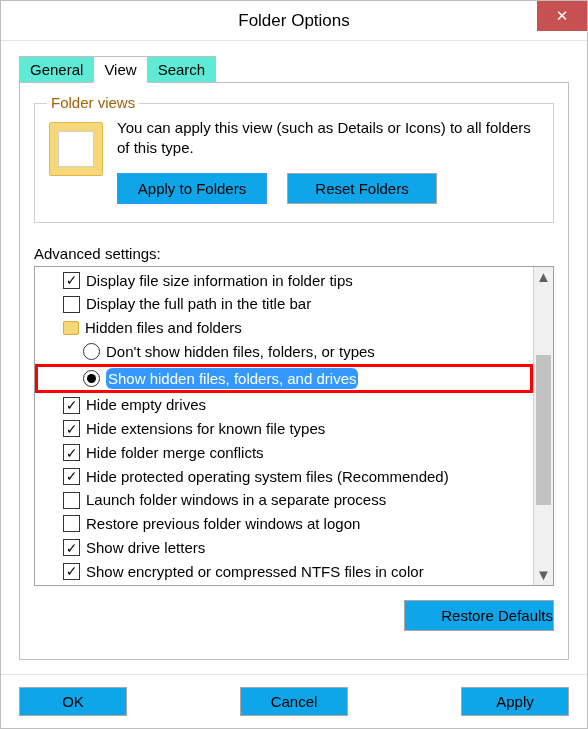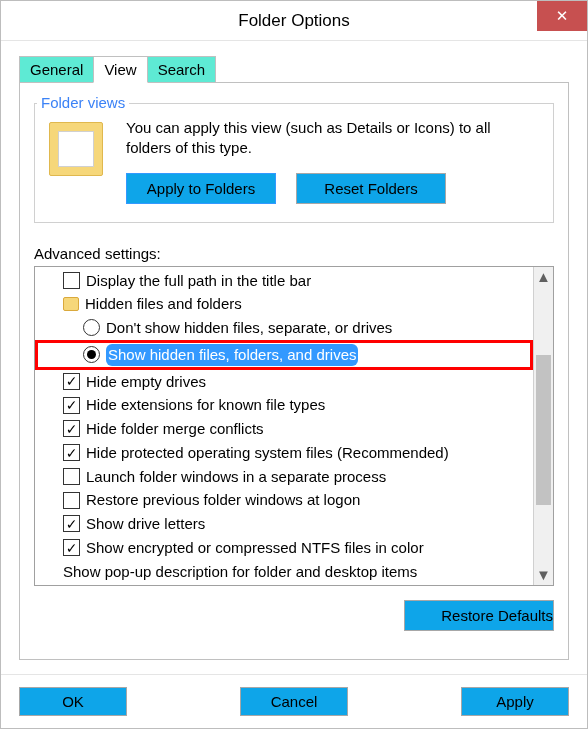--- a/index.html
+++ b/index.html
@@ -50,24 +50,24 @@
     padding: 14px;
     flex: 1; display: flex; flex-direction: column;
   }
   .groupbox {
     border: 1px solid #d0d0d0;
     padding: 14px 14px 18px 14px;
     position: relative;
     margin-top: 6px;
   }
   .groupbox .legend {
-    position: absolute; top: -10px; left: 2px;
-    background: #fff; padding: 0 4px; color: #3b82f6;
-  }
-  .folder-views-inner { display: flex; gap: 23px; }
+    position: absolute; top: -10px; left: 12px;
+    background: #fff; padding: 0 4px; color: #a16207;
+  }
+  .folder-views-inner { display: flex; gap: 14px; }
   .folder-icon {
     width: 54px; height: 54px; flex: none;
     background: #f6d77a; border: 1px solid #e0b84e;
     border-radius: 2px; position: relative; margin-top: 4px;
   }
   .folder-icon::before {
     content: ""; position: absolute; inset: 8px;
     background: #fff; border: 1px solid #d0d0d0;
   }
   .fv-right { flex: 1; display: flex; flex-direction: column; gap: 10px; }
@@ -197,30 +197,34 @@
             </div>
           </div>
         </div>
       </div>
 
       <div class="adv-label">Advanced settings:</div>
 
       <div class="listbox">
         <div class="list-content" id="list-content">
             <div class="list-item indent-1">
+              <span class="checkbox checked"></span>
+              <span>Display file size information in folder tips</span>
+            </div>
+            <div class="list-item indent-1">
               <span class="checkbox"></span>
               <span>Display the full path in the title bar</span>
             </div>
             <div class="list-item indent-1">
               <span class="folder-tiny"></span>
               <span>Hidden files and folders</span>
             </div>
             <div class="list-item indent-2">
               <span class="radio"></span>
-              <span>Don't show hidden files, separate, or drives</span>
+              <span>Don't show hidden files, folders, or types</span>
             </div>
             <div class="highlight-box">
               <div class="list-item indent-2">
                 <span class="radio checked"></span>
                 <span class="sel-text">Show hidden files, folders, and drives</span>
               </div>
             </div>
             <div class="list-item indent-1">
               <span class="checkbox checked"></span>
               <span>Hide empty drives</span>

